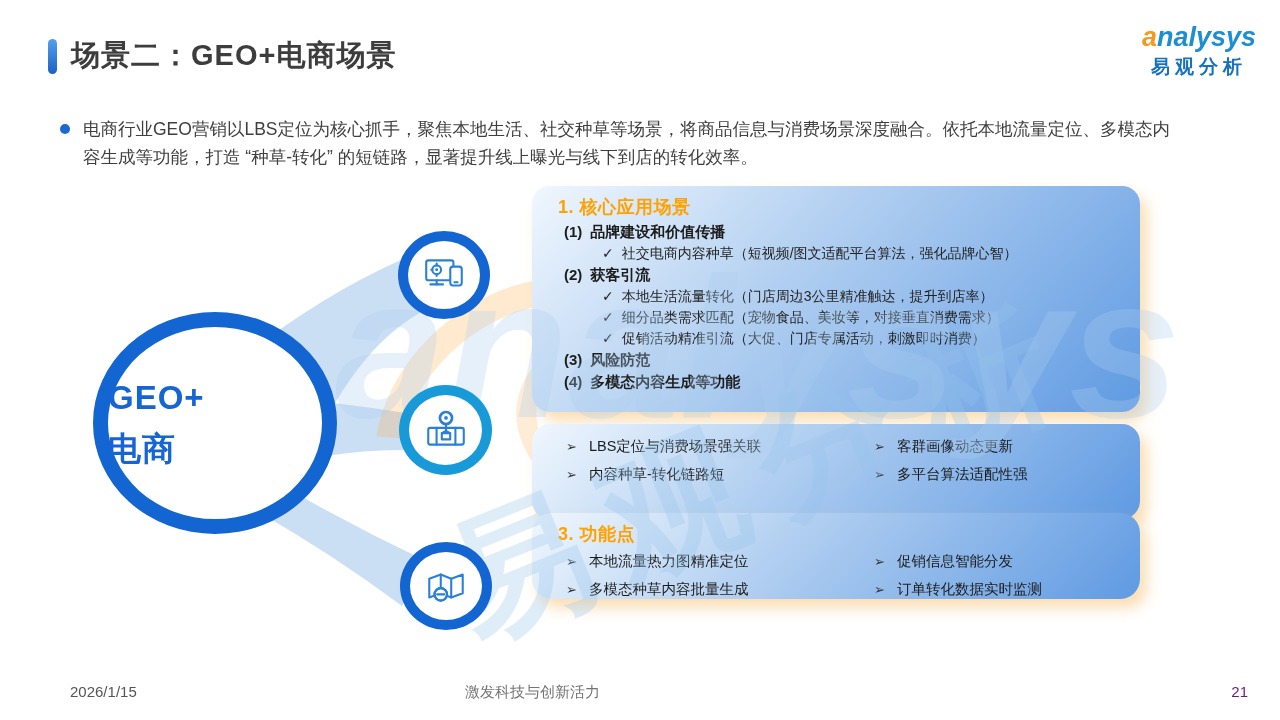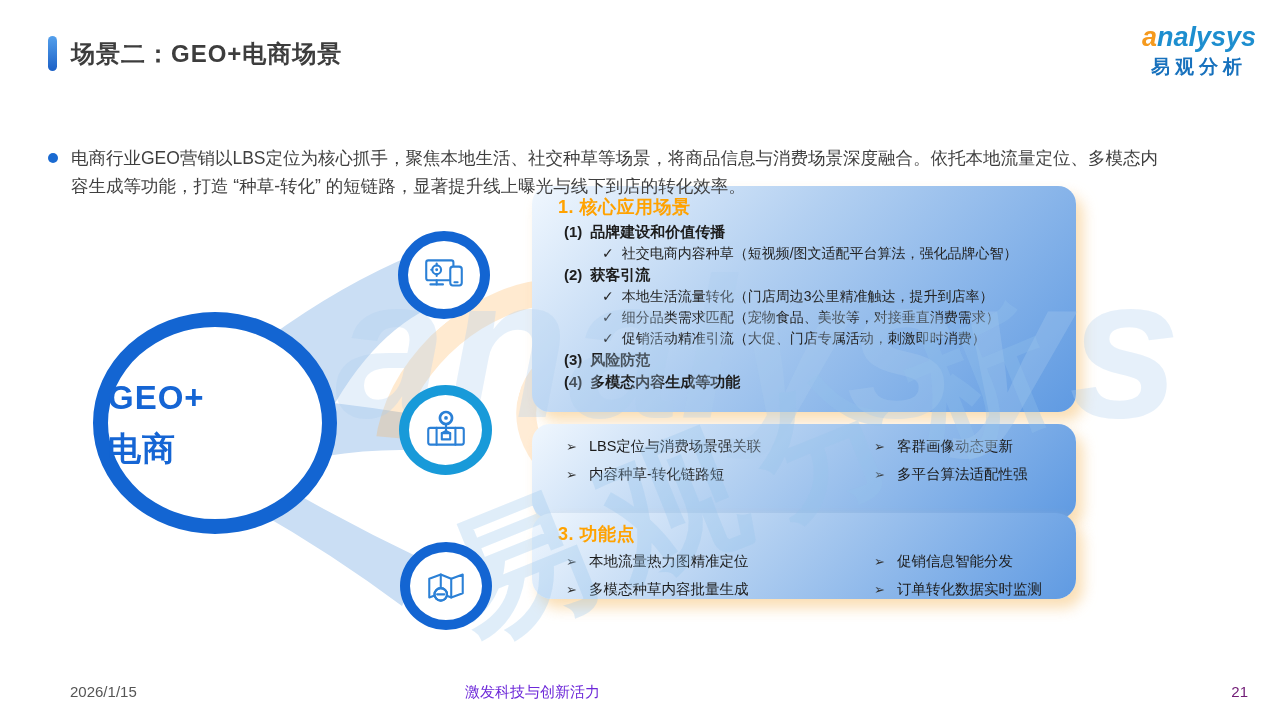--- a/index.html
+++ b/index.html
@@ -6,28 +6,28 @@
   html,body { background:#e8e8e8; }
   .stage {
     position:relative; width:1280px; height:720px; background:#ffffff;
     overflow:hidden; font-family:"Liberation Sans","DejaVu Sans",sans-serif;
     margin:0 auto;
   }
   
   .header { position:absolute; left:48px; top:36px; display:flex; align-items:center; z-index:6; }
   .accent-bar { width:9px; height:35px; border-radius:5px;
     background:linear-gradient(180deg,#54a0ec,#1c60c6); }
-  .page-title { margin-left:14px; font-size:24px; font-weight:bold; color:#3d3d3d; letter-spacing:1px; }
+  .page-title { margin-left:14px; font-size:29px; font-weight:bold; color:#3d3d3d; letter-spacing:1px; }
   
   .logo { position:absolute; right:24px; top:24px; z-index:6; text-align:center; }
   .logo-en { font-size:27px; font-weight:bold; font-style:italic; color:#1d8ecf; letter-spacing:0; line-height:1; }
   .logo-en .swirl-a { color:#f59a1e; font-style:italic; }
   .logo-cn { margin-top:3px; font-size:19px; font-weight:bold; color:#1771bd; letter-spacing:5px; }
   
-  .intro { position:absolute; left:48px; top:115px; width:1118px; z-index:6; display:flex;margin-top:29px; }
+  .intro { position:absolute; left:60px; top:115px; width:1118px; z-index:6; display:flex; }
   .bullet-dot { flex:0 0 10px; width:10px; height:10px; border-radius:50%; background:#1a6ad1; margin:9px 13px 0 0; }
   .intro-text { font-size:17.5px; line-height:1.62; color:#3f3f3f; }
   
   .ribbons { position:absolute; left:0; top:0; width:1280px; height:720px; z-index:1; }
   .arc { position:absolute; border-radius:50%; z-index:1; }
   .arc1 { left:360px; top:295px; width:330px; height:255px; border:26px solid transparent;
     border-top-color:rgba(255,170,70,.25); border-right-color:rgba(255,170,70,.25); transform:rotate(-40deg); }
   .arc2 { left:515px; top:335px; width:215px; height:175px; border:20px solid transparent;
     border-bottom-color:rgba(255,170,70,.22); border-left-color:rgba(255,170,70,.22); transform:rotate(15deg); }
   .wm-en { position:absolute; left:335px; top:248px; z-index:3; font-size:200px; font-weight:bold; font-style:italic;
@@ -44,42 +44,42 @@
     display:flex; align-items:center; justify-content:center; }
   .ic1 { left:398px; top:231px; width:92px; height:88px; border:10px solid #1365d2; }
   .ic2 { left:399px; top:385px; width:93px; height:90px; border:10px solid #189ad9; }
   .ic3 { left:400px; top:542px; width:92px; height:88px; border:10px solid #1365d2; }
   .icon-svg { width:46px; height:46px; }
   .icon-svg path, .icon-svg rect, .icon-svg circle, .icon-svg line, .icon-svg polyline {
     stroke:#2b80d6; stroke-width:2; fill:none; stroke-linecap:round; stroke-linejoin:round; }
   .icon-svg .fillwhite { fill:#ffffff; }
   .icon-svg .filldot { fill:#2b80d6; stroke:none; }
   
-  .ibox { position:absolute; left:532px; width:544px; border-radius:18px; z-index:2;
+  .ibox { position:absolute; left:532px; width:608px; border-radius:18px; z-index:2;
     background:linear-gradient(133deg,#f0f7fe 0%,#b3d0f1 40%,#5f9ae2 100%);
     box-shadow:7px 9px 14px rgba(248,205,140,.65); padding:7px 20px 8px 24px; }
   .box1 { top:186px; height:226px; }
   .box2 { top:424px; height:95px; }
   .box3 { top:513px; height:86px;border-radius:20px; }
   .ibox-heading { font-size:18px; font-weight:bold; color:#ffa200; margin:2px 0 4px 2px; letter-spacing:.5px; }
   .b1-row { display:flex; align-items:baseline; }
   .b1-row.lvl1 { margin:3px 0 0 8px; font-size:15px; font-weight:bold; color:#1d1d1d; }
   .b1-row.lvl2 { margin:3px 0 0 46px; font-size:14px; font-weight:normal; color:#242424; }
   .b1-row .mk { flex:0 0 auto; margin-right:8px; }
   .cols { display:flex; margin:6px 0 0 10px; }
   .col { display:flex; flex-direction:column; }
   .col.c1 { width:308px; }
   .c-row { display:flex; align-items:baseline; font-size:14.5px; color:#1c1c1c; margin-bottom:9px; }
   .c-row .arrow { flex:0 0 auto; margin-right:12px; font-size:13px; color:#333; }
   
   .note { position:absolute; left:62px; top:633px; width:1120px; z-index:6;
     font-size:13.5px; color:#3f3f3f; line-height:1.68; }
   .footer { position:absolute; left:0; top:683px; width:1280px; z-index:6; font-size:15px; color:#555; }
   .footer-date { position:absolute; left:70px; }
-  .footer-slogan { position:absolute; left:0; width:1065px; text-align:center; color:#6d28d9; }
+  .footer-slogan { position:absolute; left:0; width:1065px; text-align:center; color:#737373; }
   .footer-page { position:absolute; right:32px; color:#701a75;text-align:right; }
 </style>
 </head>
 <body>
 
 <div class="stage">
 
   <svg class="ribbons" viewBox="0 0 1280 720">
     <path d="M268,338 Q345,282 420,252 L456,298 Q382,318 330,412 Z" fill="#cadef4"></path>
     <path d="M326,402 Q368,407 412,414 L411,450 Q368,449 326,456 Z" fill="#cadef4"></path>

